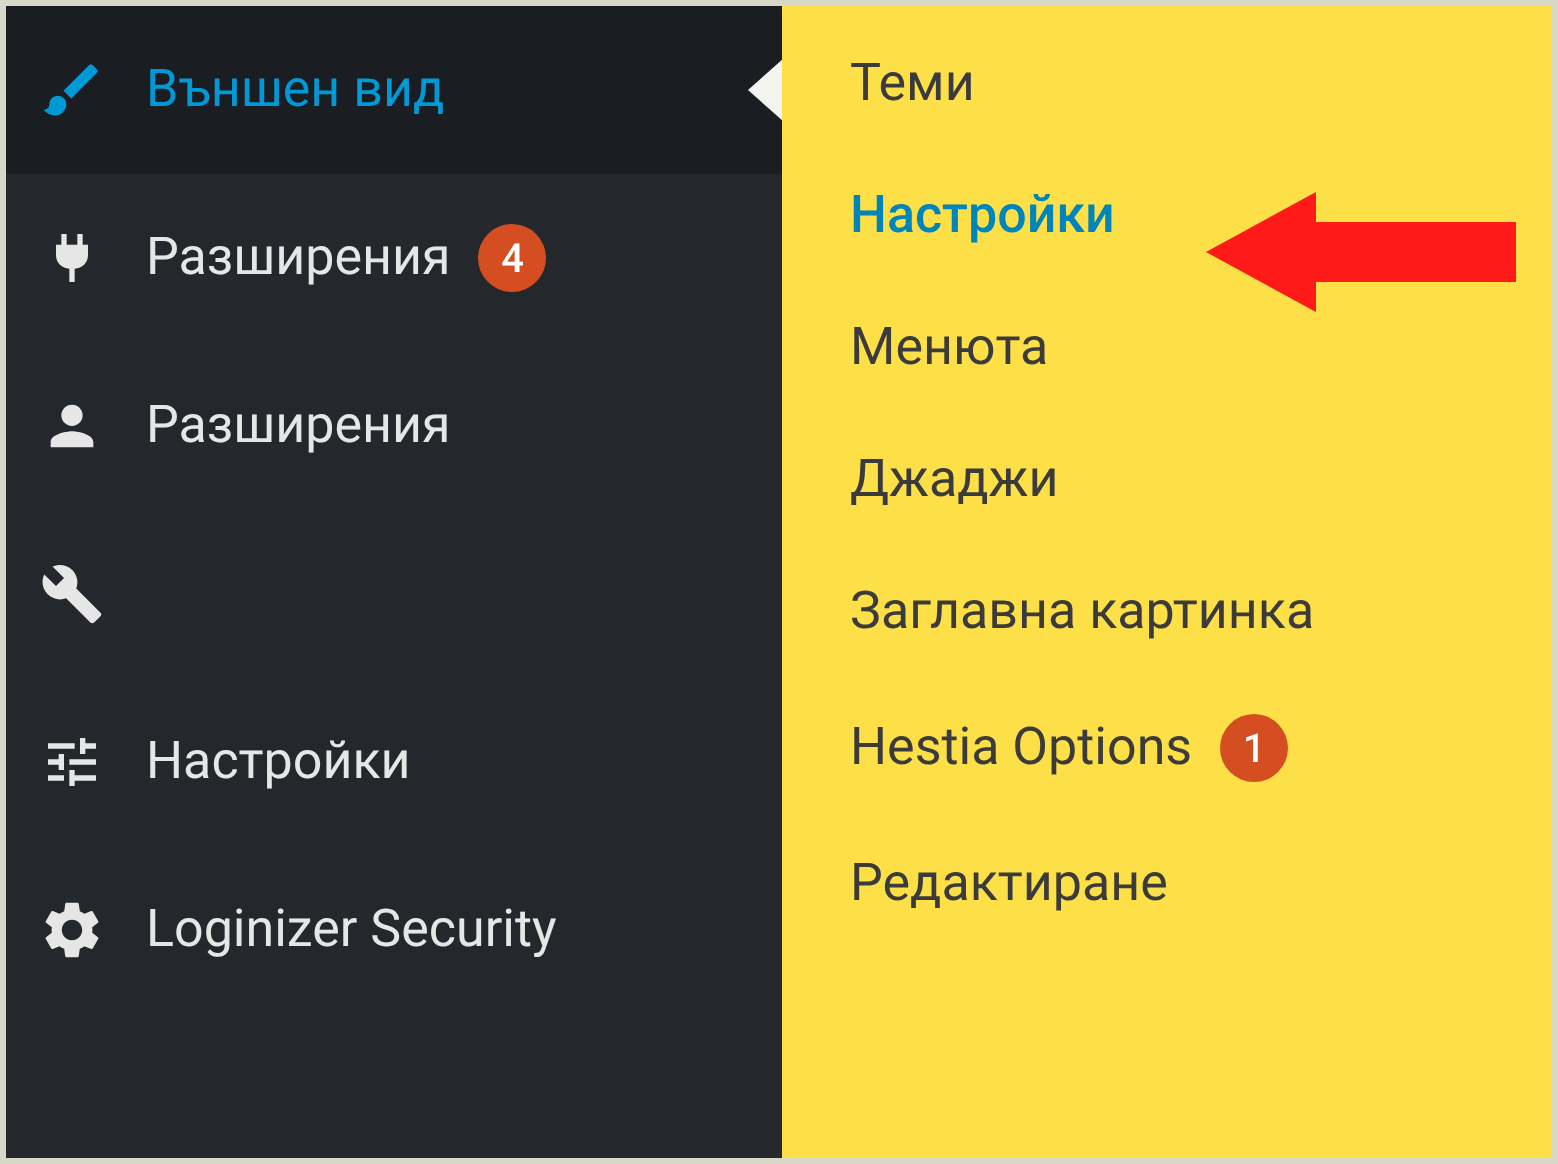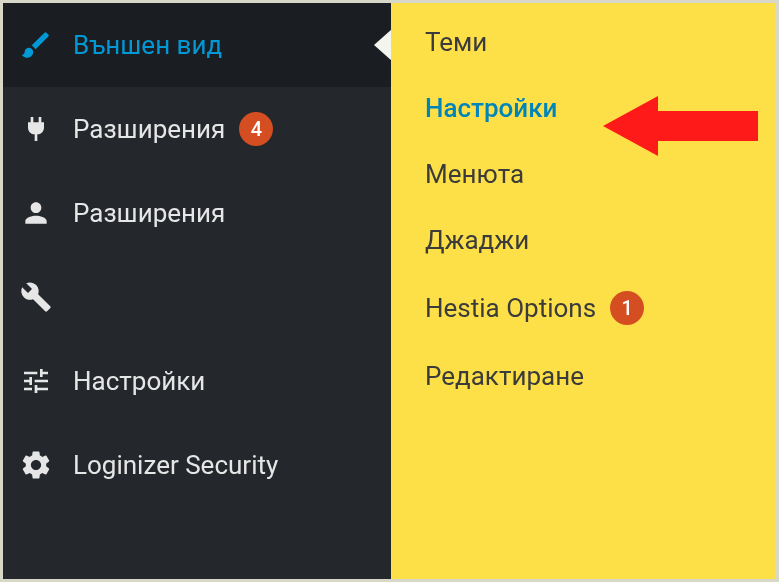--- a/index.html
+++ b/index.html
@@ -167,20 +167,23 @@
   <div class="submenu-item highlighted">
     <span class="submenu-label">Настройки</span>
   </div>
   <div class="submenu-item">
     <span class="submenu-label">Менюта</span>
   </div>
   <div class="submenu-item">
     <span class="submenu-label">Джаджи</span>
   </div>
   <div class="submenu-item">
+    <span class="submenu-label">Заглавна картинка</span>
+  </div>
+  <div class="submenu-item">
     <span class="submenu-label">Hestia Options</span>
     <span class="badge">1</span>
   </div>
   <div class="submenu-item">
     <span class="submenu-label">Редактиране</span>
   </div>
 </div>
 
 <div class="arrow">
   <svg width="160" height="70" viewBox="0 0 160 70">

